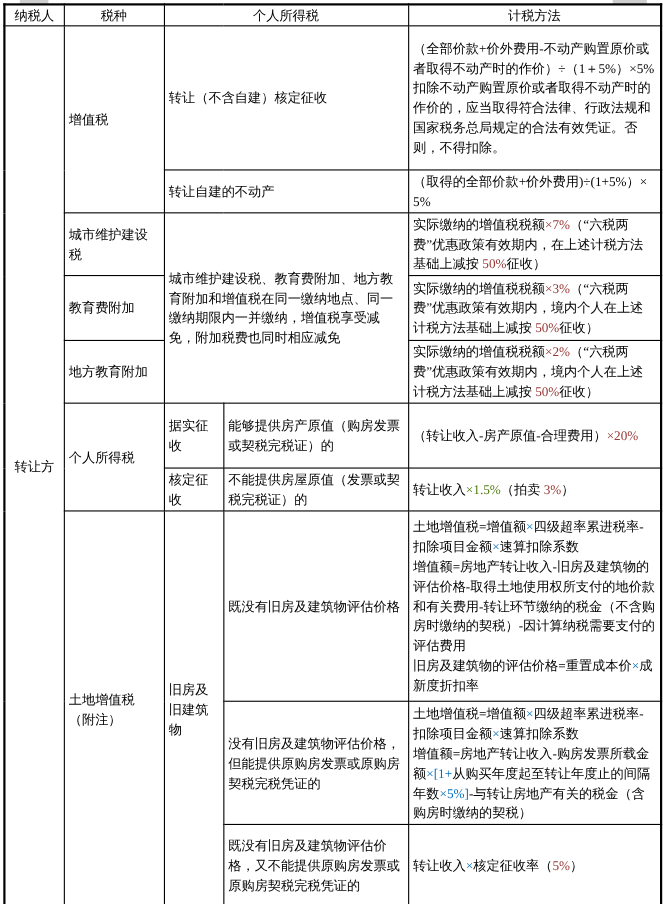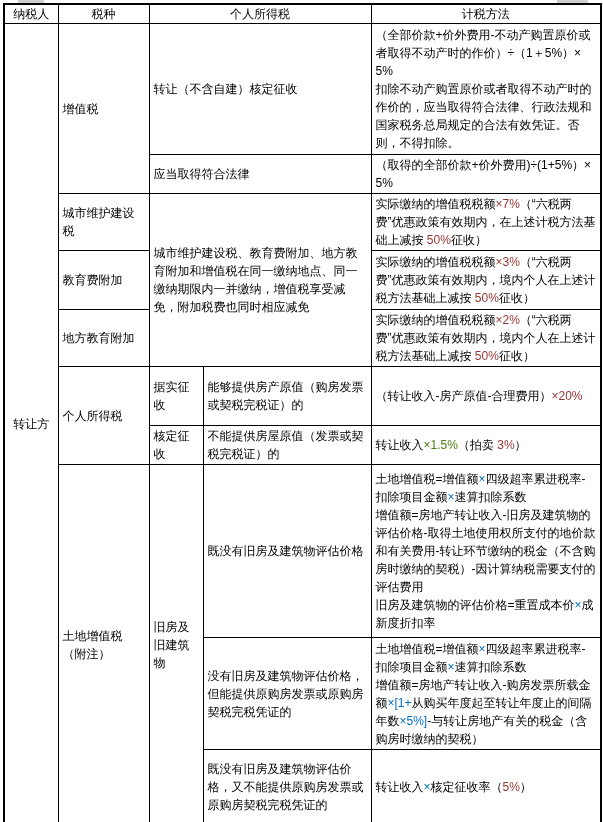--- a/index.html
+++ b/index.html
@@ -1,18 +1,18 @@
 <!DOCTYPE html>
 <html><head>
 <meta charset="utf-8">
 <style>
   html,body { margin:0; padding:0; background:#ffffff; }
   .page {
     position:relative; width:603px; height:822px; background:#ffffff;
-    font-family:Liberation Sans, sans-serif; color:#000;
+    font-family:Liberation Serif, serif; color:#000;
     overflow:hidden;
   }
   .edge-artifact { position:absolute; top:0; height:4px; background:#cfcfcf; }
   table.tax {
     position:absolute; left:3px; top:3px; width:597px;
     border-collapse:collapse; table-layout:fixed;
     border:2px solid #000;
   }
   .tax th, .tax td {
     border:1px solid #000;
@@ -56,21 +56,21 @@
       <td rowspan="10" class="c-center">转让方</td>
       <td rowspan="2">增值税</td>
       <td colspan="2">转让（不含自建）核定征收</td>
       <td class="method">
             <div class="para"><span>（全部价款+价外费用-不动产购置原价或者取得不动产时的作价）÷（1＋5%）×5%</span></div>
             <div class="para"><span>扣除不动产购置原价或者取得不动产时的作价的，应当取得符合法律、行政法规和国家税务总局规定的合法有效凭证。否则，不得扣除。</span></div>
           </td>
     </tr>
 
     <tr style="height:39px">
-      <td colspan="2">应当取得符合法律</td>
+      <td colspan="2">转让自建的不动产</td>
       <td class="method">
             <div class="para"><span>（取得的全部价款+价外费用)÷(1+5%）×5%</span></div>
           </td>
     </tr>
 
     <tr style="height:57px">
       <td class="tight">城市维护建设税</td>
       <td colspan="2" rowspan="3">城市维护建设税、教育费附加、地方教育附加和增值税在同一缴纳地点、同一缴纳期限内一并缴纳，增值税享受减免，附加税费也同时相应减免</td>
       <td class="method">
             <div class="para"><span>实际缴纳的增值税税额</span><span style="color: rgb(149, 55, 52);">×7%</span><span>（“六税两费”优惠政策有效期内，在上述计税方法基础上减按 </span><span style="color: rgb(149, 55, 52);">50%</span><span>征收）</span></div>

